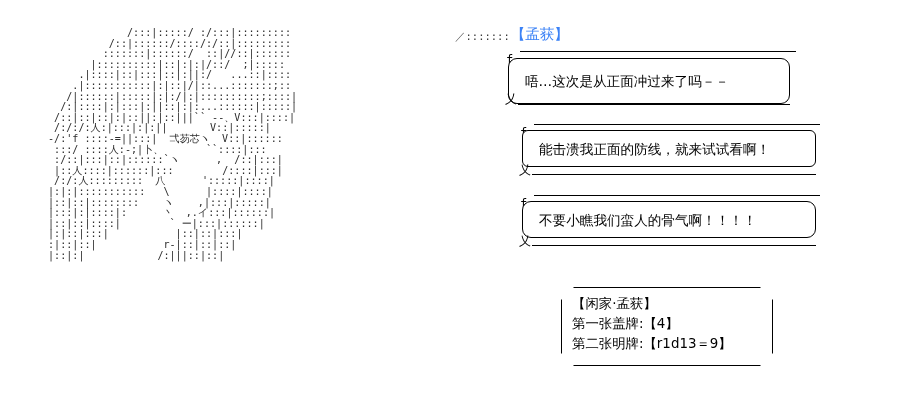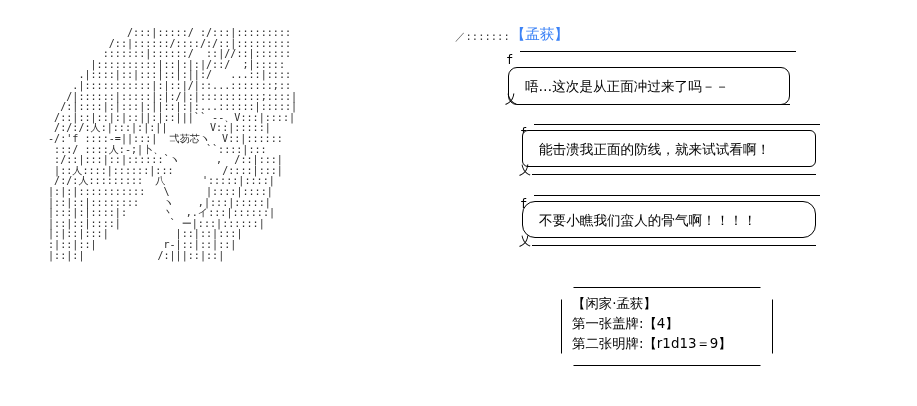--- a/index.html
+++ b/index.html
@@ -87,33 +87,33 @@
   
   .tail {
     position: absolute;
     font-family: "DejaVu Sans Mono", monospace;
     font-size: 12px;
     line-height: 12px;
     color: #000000;
     white-space: pre;
   }
 
-  #bubble1 { left: 508px; top: 58px;  width: 282px; height: 38px; margin-top: 9px; }
+  #bubble1 { left: 508px; top: 58px;  width: 282px; height: 46px; }
   #rule1a  { left: 520px; top: 51px;  width: 276px; }
   #rule1b  { left: 518px; top: 104px; width: 272px; }
   #tail1a  { left: 506px; top: 54px; }
   #tail1b  { left: 505px; top: 93px; }
 
   #bubble2 { left: 522px; top: 130px; width: 294px; height: 37px; border-radius: 6px; }
   #rule2a  { left: 534px; top: 124px; width: 286px; }
   #rule2b  { left: 532px; top: 174px; width: 284px; }
   #tail2a  { left: 520px; top: 127px; }
   #tail2b  { left: 519px; top: 164px; }
 
-  #bubble3 { left: 522px; top: 201px; width: 294px; height: 37px; border-radius: 13px; }
+  #bubble3 { left: 522px; top: 201px; width: 294px; height: 37px; }
   #rule3a  { left: 534px; top: 195px; width: 286px; }
   #rule3b  { left: 532px; top: 245px; width: 284px; }
   #tail3a  { left: 520px; top: 198px; }
   #tail3b  { left: 519px; top: 235px; }
 
   
   #info-box {
     position: absolute;
     left: 549px;
     top: 287px;

